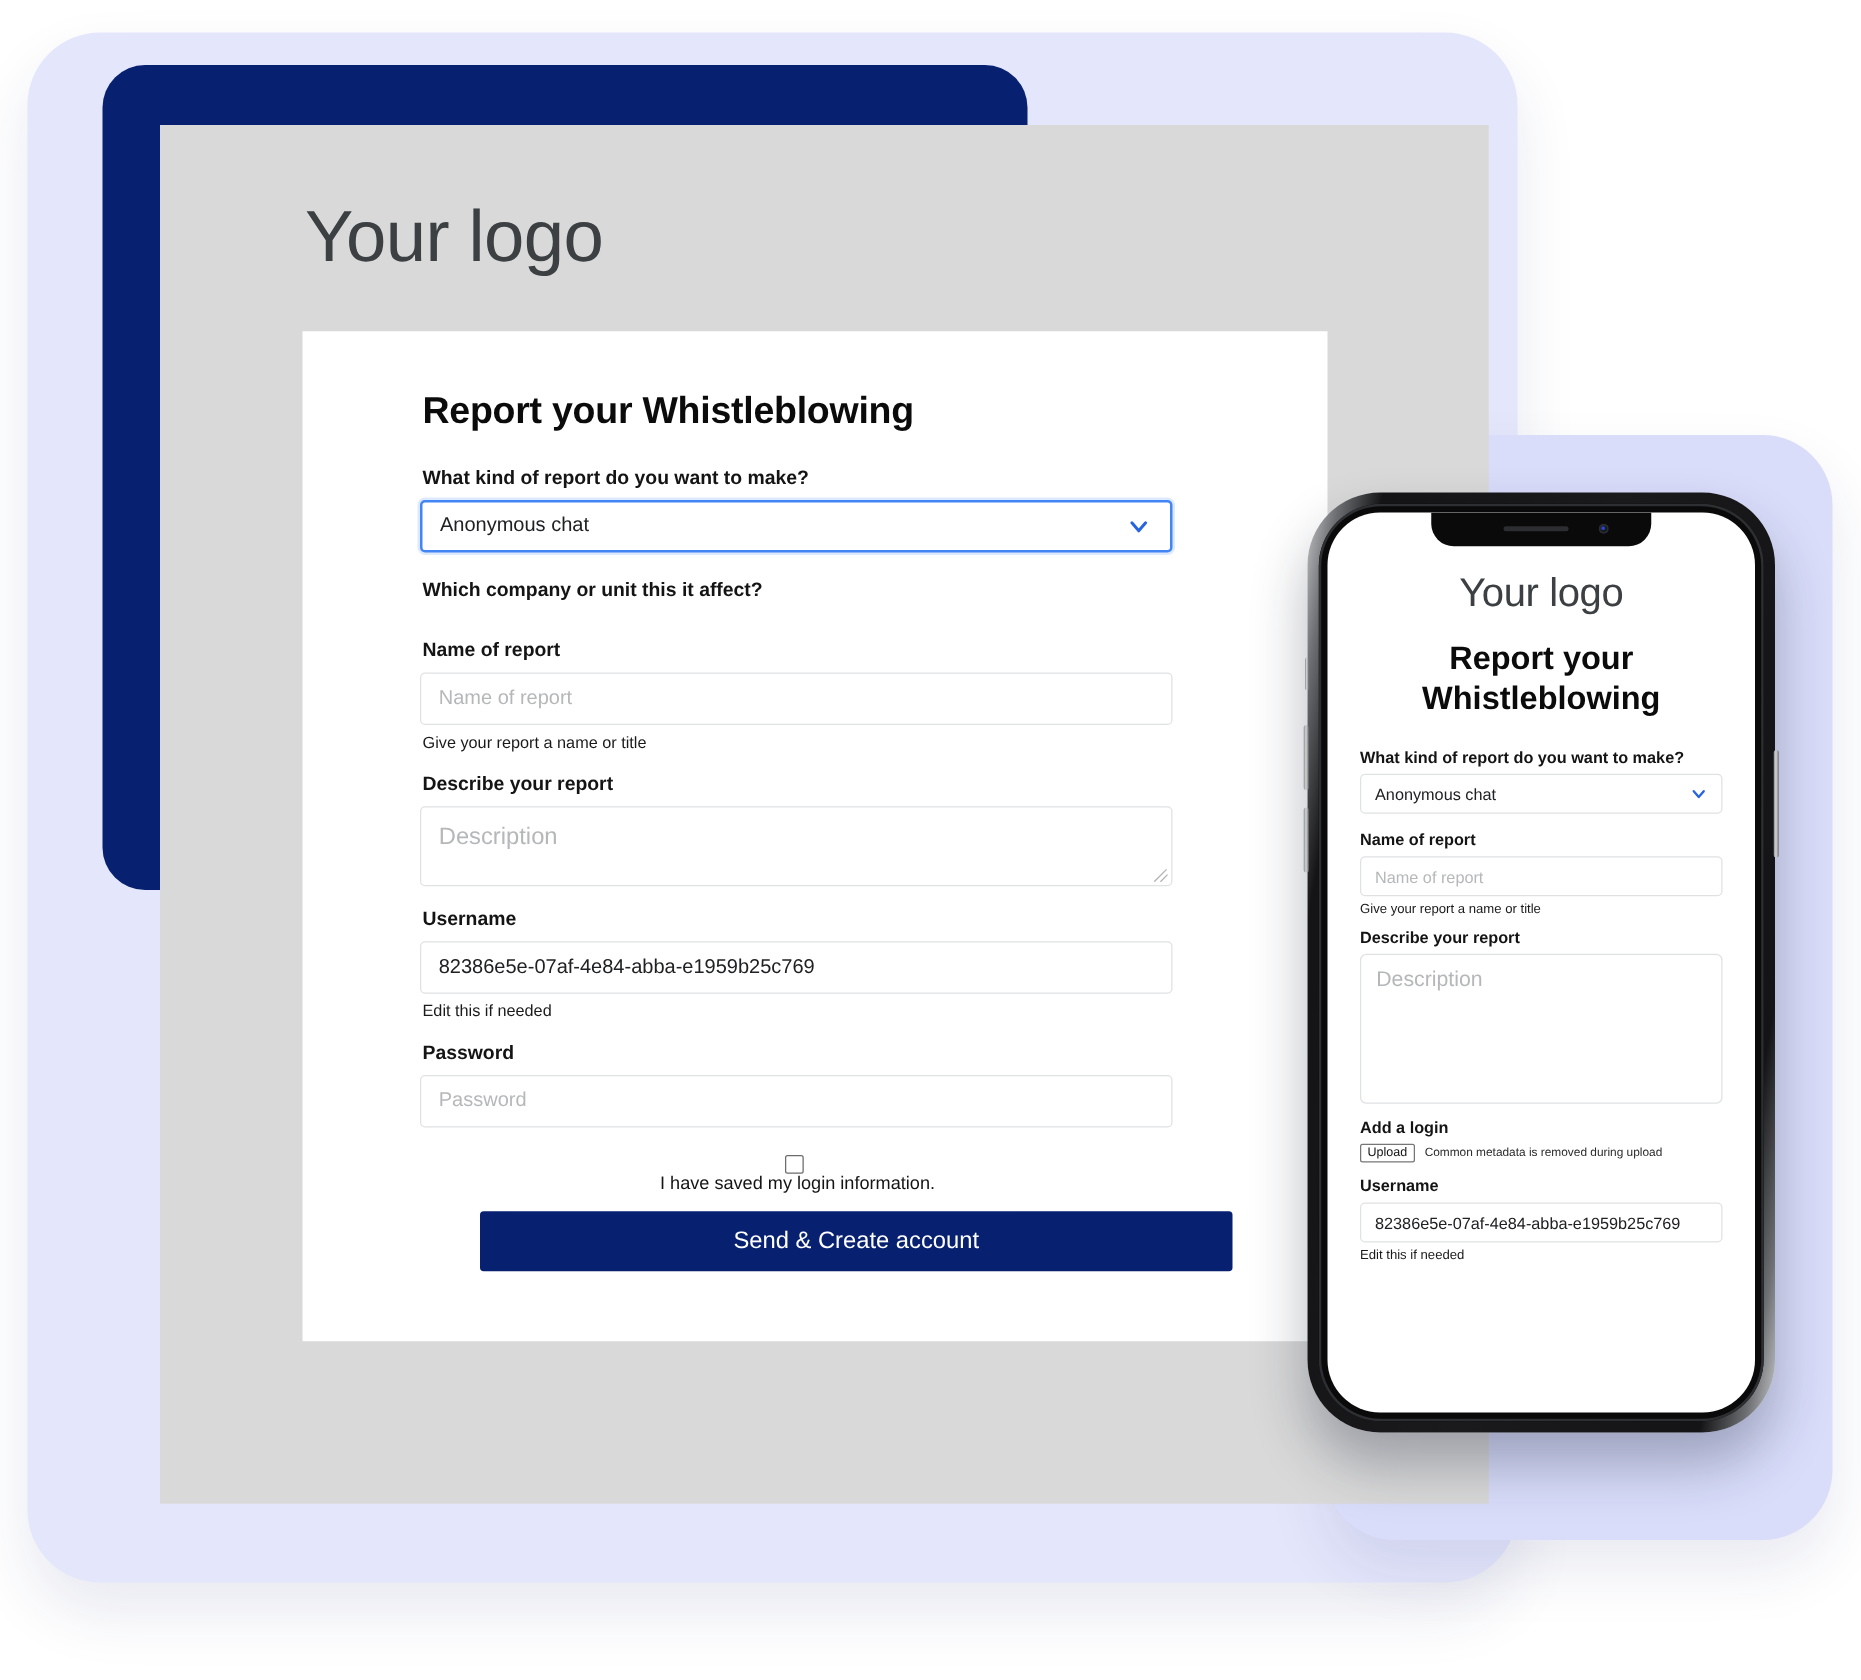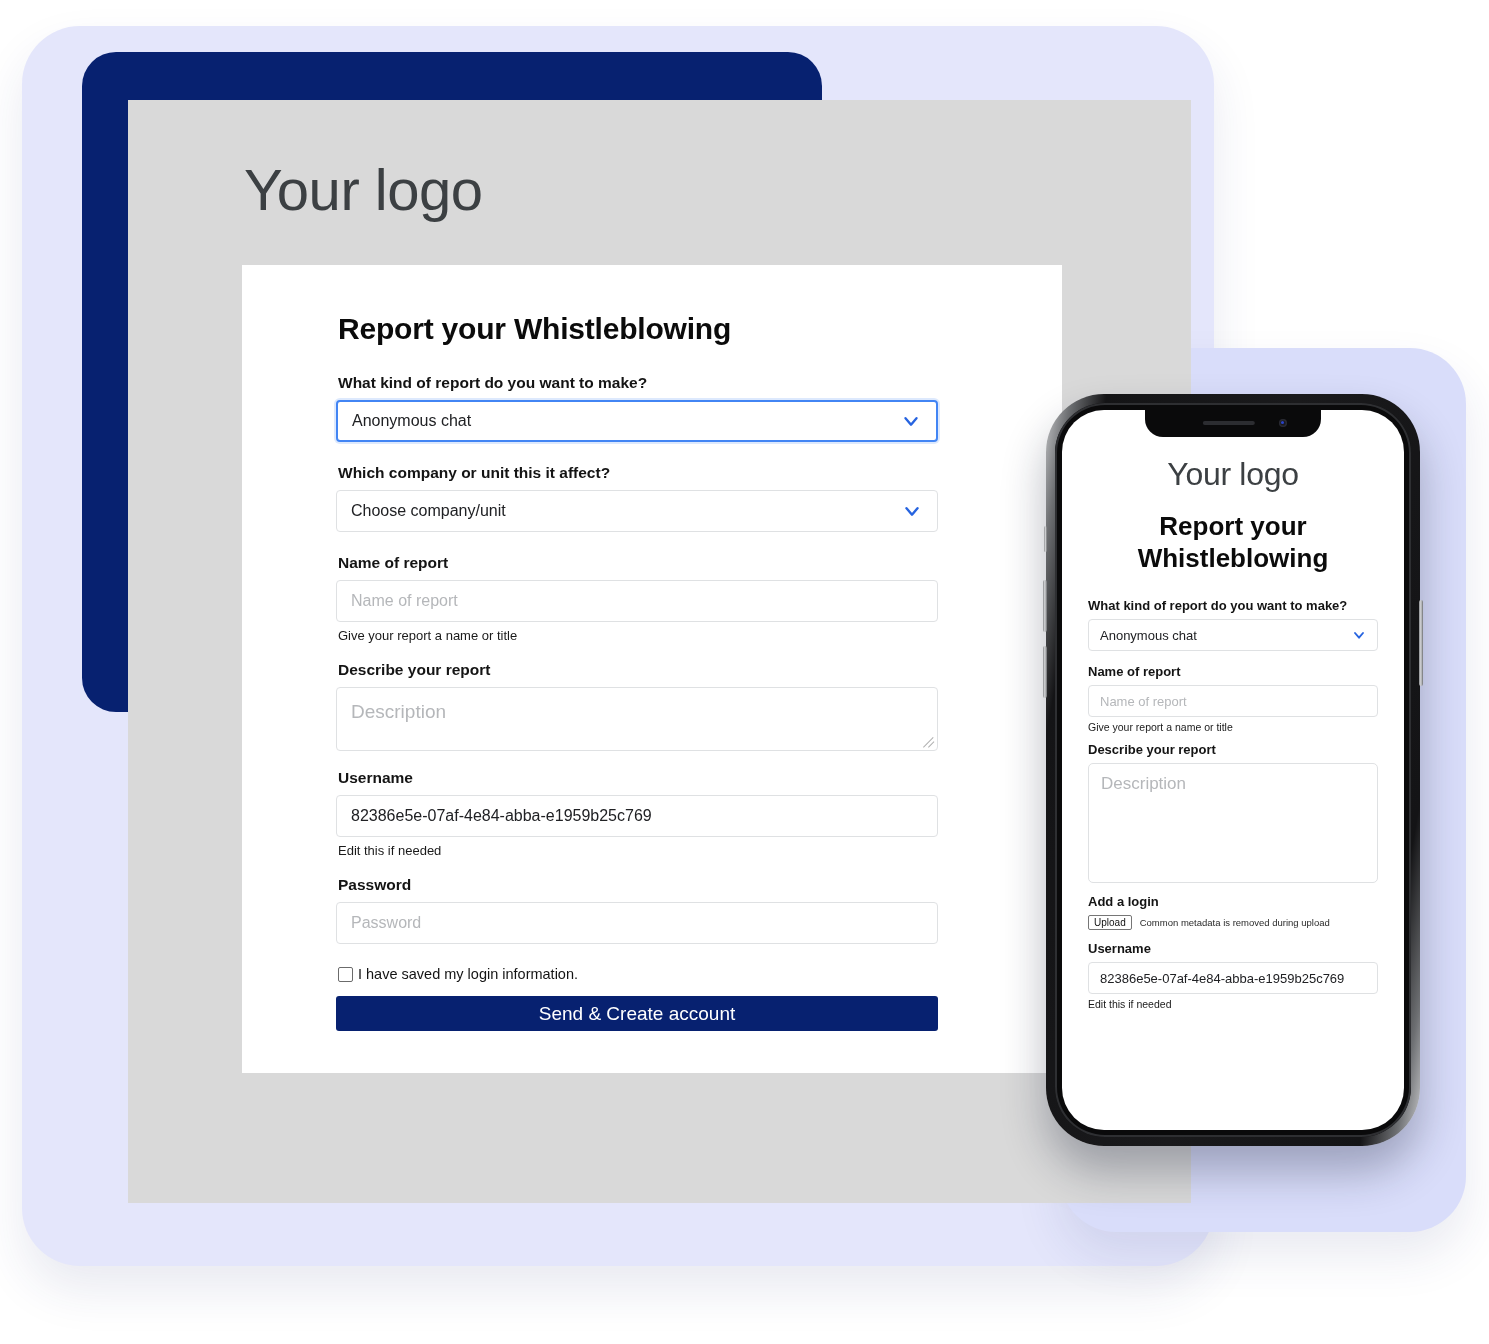--- a/index.html
+++ b/index.html
@@ -153,48 +153,50 @@
     height: 1px;
     transform-origin: 0 0;
   }
   .gap-b { height: 22px; }
   .gap-c { height: 18px; }
 
   .check-row {
     display: flex;
     align-items: center;
     margin: 22px 0 14px 2px;
+    flex-direction: column;
   }
   .checkbox {
     width: 13px;
     height: 13px;
     border: 1px solid #6b6b6b;
     border-radius: 2px;
     background: #fff;
     margin-right: 5px;
     flex: 0 0 auto;
   }
   .check-label {
     font-size: 14.5px;
     color: #141414;
   }
   .submit-btn {
     box-sizing: border-box;
     width: 100%;
-    height: 35px;
+    height: 48px;
     background: #072170;
     color: #ffffff;
     font-size: 19px;
     display: flex;
     align-items: center;
     justify-content: center;
     border: none;
     border-radius: 3px;
     font-family: "Liberation Sans", sans-serif;
     cursor: pointer;
+    margin-left: 48px;
   }
 
   
   .phone {
     position: absolute;
     left: 1046px;
     top: 394px;
     width: 374px;
     height: 752px;
   }
@@ -375,28 +377,20 @@
         <span class="chev">
           <svg width="22" height="22" viewBox="0 0 24 24" fill="none" stroke="#2764e0" stroke-width="2.6" stroke-linecap="round" stroke-linejoin="round">
             <polyline points="6 9 12 16 18 9"></polyline>
           </svg>
         </span>
       </div>
 
       <div class="gap-b"></div>
 
       <div class="field-label">Which company or unit this it affect?</div>
-      <div class="ctl select">
-        <span>Choose company/unit</span>
-        <span class="chev">
-          <svg width="22" height="22" viewBox="0 0 24 24" fill="none" stroke="#2764e0" stroke-width="2.6" stroke-linecap="round" stroke-linejoin="round">
-            <polyline points="6 9 12 16 18 9"></polyline>
-          </svg>
-        </span>
-      </div>
 
       <div class="gap-b"></div>
 
       <div class="field-label">Name of report</div>
       <div class="ctl">
         <span class="ph">Name of report</span>
       </div>
       <div class="field-hint">Give your report a name or title</div>
 
       <div class="gap-c"></div>

